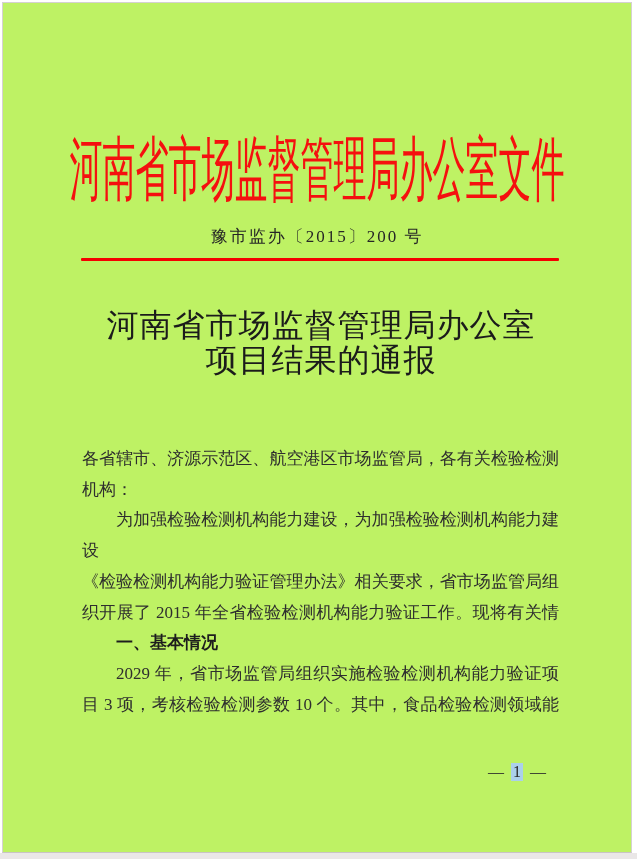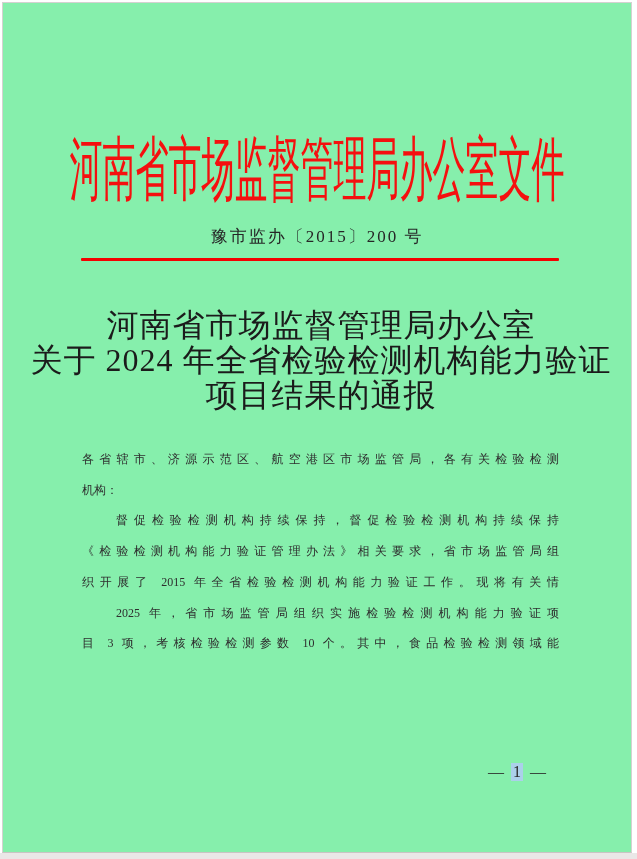--- a/index.html
+++ b/index.html
@@ -10,21 +10,21 @@
     background: #ffffff;
     overflow: hidden;
     font-family: "Liberation Serif", "DejaVu Serif", serif;
   }
   .stage { position: relative; width: 637px; height: 859px; }
 
   .page {
     position: absolute;
     left: 2px; top: 2px;
     width: 628px; height: 849px;
-    background: #86efac;
+    background: #bef264;
     border: 1px solid #d5d1d1;
     border-bottom-color: #c9c4c4;
     box-sizing: content-box;
   }
   .below-strip {
     position: absolute;
     left: 0; top: 853px;
     width: 637px; height: 6px;
     background: #eae7e7;
   }
@@ -73,21 +73,21 @@
     font-size: 32px;
     line-height: 35px;
     letter-spacing: 1px;
     color: var(--title-text, #1b1b1b);
   }
 
   .body-text {
     position: absolute;
     top: 441px; left: 79px;
     width: 477px;
-    font-size: 12px;
+    font-size: 17px;
     line-height: 30.7px;
     color: var(--body-text, #2e2e2e);
   }
   .body-line {
     text-align: justify;
     text-justify: inter-character;
   }
   .body-line.fill { text-align-last: justify; }
   .body-line.indent { text-indent: 34px; }
   .body-line.bold {
@@ -120,31 +120,31 @@
     <div class="red-header">
       <div class="red-header-text">河南省市场监督管理局办公室文件</div>
     </div>
 
     <div class="doc-number">豫市监办〔2015〕200 号</div>
 
     <div class="red-rule"></div>
 
     <div class="doc-title">
         <div class="title-line">河南省市场监督管理局办公室</div>
-        <div class="title-line">关于 2024 年全省检验检测机构能力验证</div>
         <div class="title-line">项目结果的通报</div>
       </div>
 
     <div class="body-text">
         <div class="body-line fill">各省辖市、济源示范区、航空港区市场监管局，各有关检验检测</div>
         <div class="body-line">机构：</div>
-        <div class="body-line indent fill">督促检验检测机构持续保持，督促检验检测机构持续保持</div>
+        <div class="body-line indent fill">为加强检验检测机构能力建设，为加强检验检测机构能力建设</div>
         <div class="body-line fill">《检验检测机构能力验证管理办法》相关要求，省市场监管局组</div>
         <div class="body-line fill">织开展了 2015 年全省检验检测机构能力验证工作。现将有关情</div>
-        <div class="body-line indent fill">2025 年，省市场监管局组织实施检验检测机构能力验证项</div>
+        <div class="body-line indent bold">一、基本情况</div>
+        <div class="body-line indent fill">2029 年，省市场监管局组织实施检验检测机构能力验证项</div>
         <div class="body-line fill">目 3 项，考核检验检测参数 10 个。其中，食品检验检测领域能</div>
       </div>
 
     <div class="page-number">
       <span>—</span>
       <span class="pg-highlight">1</span>
       <span>—</span>
     </div>
 
   </div>

